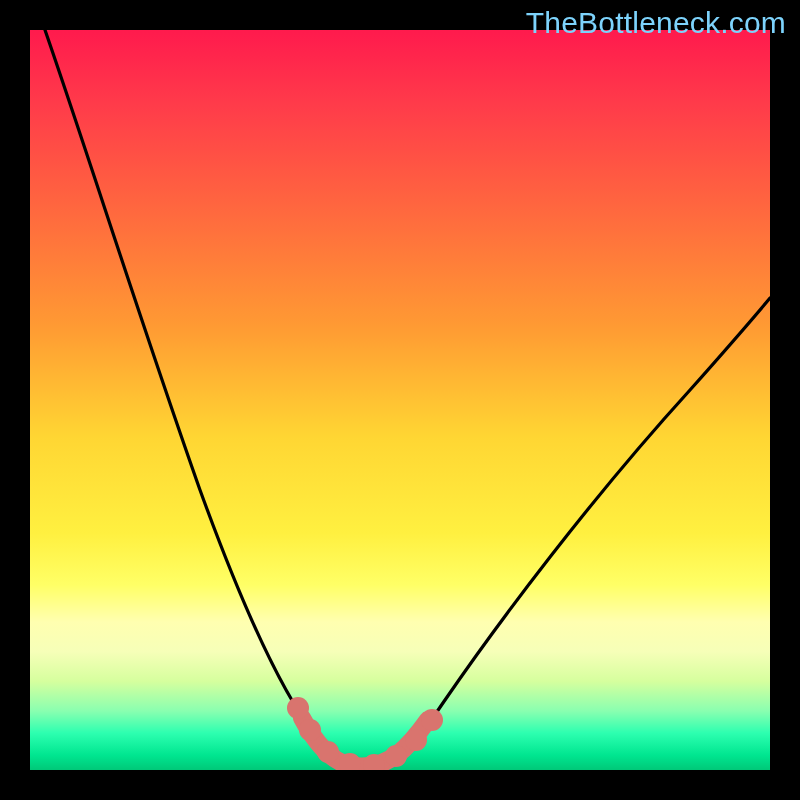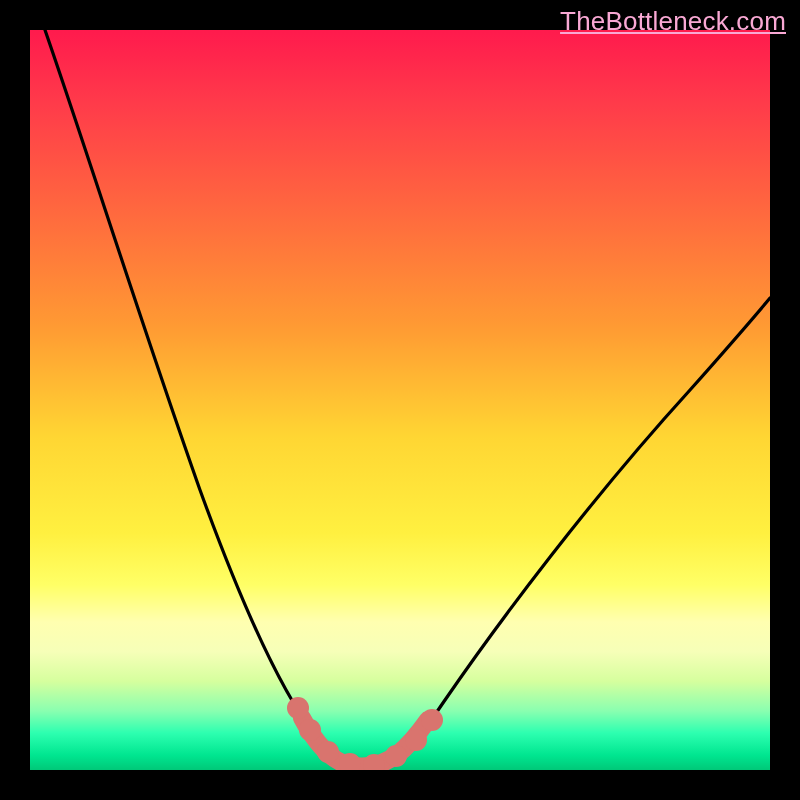--- a/index.html
+++ b/index.html
@@ -31,27 +31,26 @@
       #8affb0 92%,
       #2dffb0 95%,
       #00e690 98%,
       #00c878 100%
     );
   }
   .watermark {
     position: absolute;
     top: 6px;
     right: 14px;
-    color: #f9a8d4;
-    font-size: 26px;
+    color: #7dd3fc;
+    font-size: 30px;
     font-weight: 500;
     letter-spacing: 0.2px;
     z-index: 5;
     user-select: none;
-    text-decoration: underline;
   }
   svg.curve {
     position: absolute;
     left: 0;
     top: 0;
     width: 740px;
     height: 740px;
     z-index: 3;
   }
 </style>

